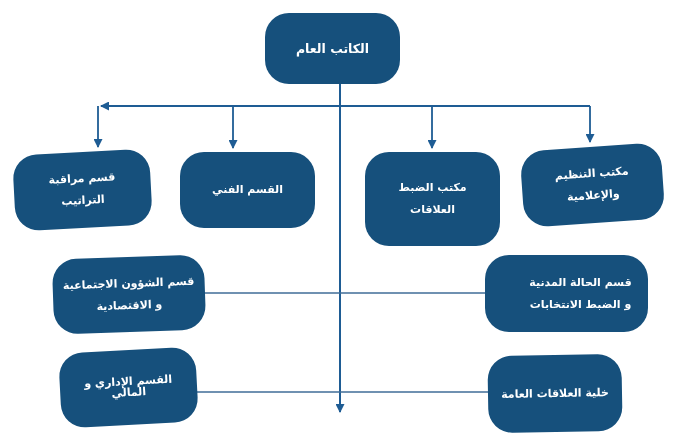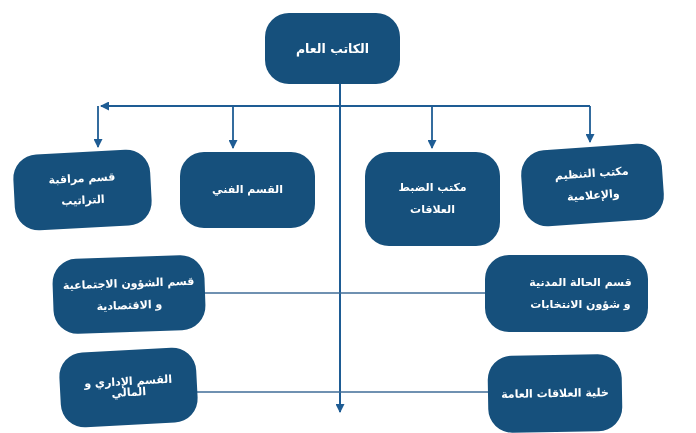--- a/index.html
+++ b/index.html
@@ -92,21 +92,21 @@
     <span class="line">والإعلامية</span>
   </div>
 
   <div class="node rot-n2" style="left:53px; top:257px; width:152px; height:75px;">
     <span class="line">قسم الشؤون الاجتماعية</span>
     <span class="line">و الاقتصادية</span>
   </div>
 
   <div class="node" style="left:485px; top:255px; width:135px; height:77px;padding-left:28px;">
     <span class="line">قسم الحالة المدنية</span>
-    <span class="line">و شؤون الانتخابات</span>
+    <span class="line">و الضبط الانتخابات</span>
   </div>
 
   <div class="node tight rot-n3" style="left:60px; top:350px; width:137px; height:75px;">
     <span class="line">القسم الإداري و</span>
     <span class="line">المالي</span>
   </div>
 
   <div class="node rot-n1" style="left:488px; top:355px; width:134px; height:77px;">
     <span class="line">خلية العلاقات العامة</span>
   </div>

